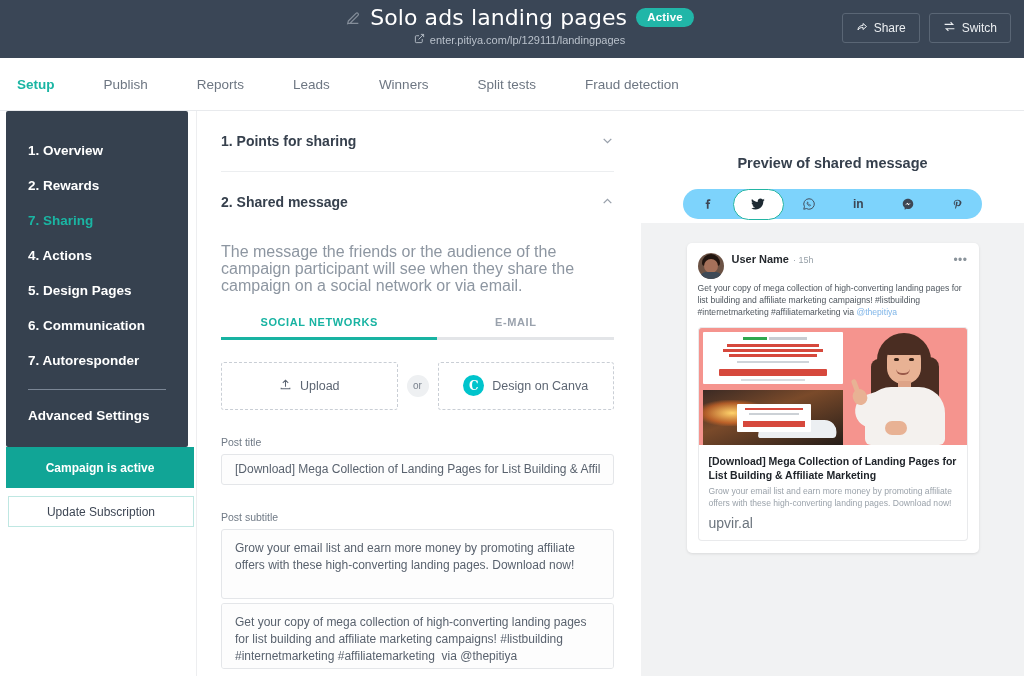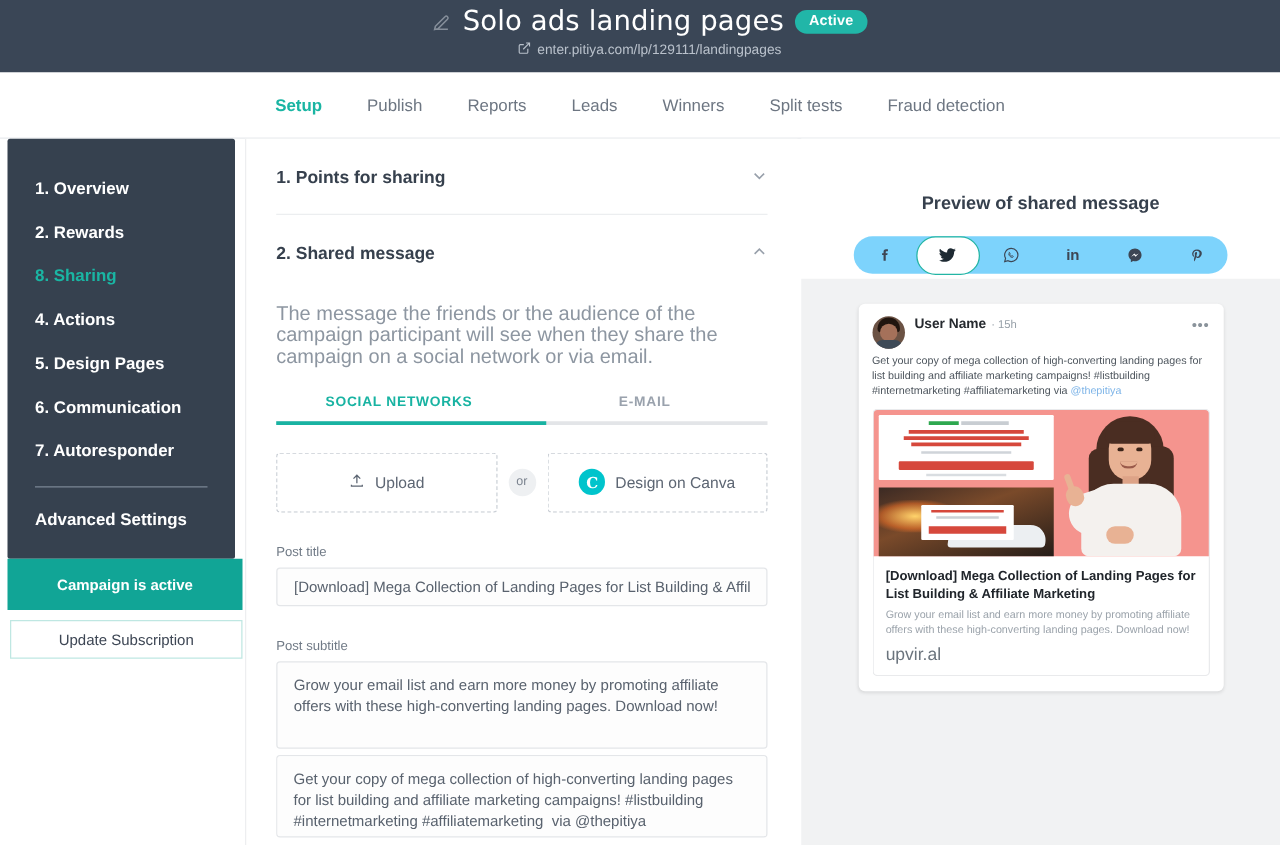--- a/index.html
+++ b/index.html
@@ -39,21 +39,21 @@
     display: flex; align-items: center; gap: 6px;
     border: 1px solid #5a6675; border-radius: 3px;
     padding: 6px 13px; font-size: 12px; color: #eceff2; background: transparent;
     cursor: pointer; white-space: nowrap;
   }
 
   
   .tabbar {
     position: absolute; left: 0; top: 58px; width: 1024px; height: 53px;
     background: #fff; border-bottom: 1px solid #e8eaed;
-    display: flex; justify-content: center; align-items: center; gap: 2px;
+    display: flex; align-items: center; gap: 15px;
   }
   .tab {
     font-size: 13.5px; color: #6d7682; padding: 0 17px; cursor: pointer;
     line-height: 53px; white-space: nowrap;
   }
   .tab.active { color: #1ab5a3; font-weight: 700; }
 
   
   .sidebar {
     position: absolute; left: 6px; top: 111px; width: 182px; height: 336px;
@@ -264,36 +264,54 @@
     <div class="url-row">
       <span>
         <svg width="11" height="11" viewBox="0 0 24 24" fill="none" stroke="#b9c1cb" stroke-width="2">
           <path d="M18 13v6a2 2 0 0 1-2 2H5a2 2 0 0 1-2-2V8a2 2 0 0 1 2-2h6"></path>
           <path d="M15 3h6v6M10 14L21 3"></path>
         </svg>
       </span>
       <span>enter.pitiya.com/lp/129111/landingpages</span>
     </div>
   </div>
+  <div class="topbar-actions">
+    <button class="tb-btn">
+      <span>
+        <svg width="12" height="12" viewBox="0 0 24 24" fill="none" stroke="#eceff2" stroke-width="2">
+          <path d="M4 18c0-6 4-9 10-9V5l7 6-7 6v-4c-5 0-8 1-10 5z"></path>
+        </svg>
+      </span>
+      <span>Share</span>
+    </button>
+    <button class="tb-btn">
+      <span>
+        <svg width="13" height="13" viewBox="0 0 24 24" fill="none" stroke="#eceff2" stroke-width="2">
+          <path d="M3 8h15l-4-4M21 16H6l4 4"></path>
+        </svg>
+      </span>
+      <span>Switch</span>
+    </button>
+  </div>
 </div>
 
 <div class="tabbar">
   <div class="tab active">Setup</div>
   <div class="tab">Publish</div>
   <div class="tab">Reports</div>
   <div class="tab">Leads</div>
   <div class="tab">Winners</div>
   <div class="tab">Split tests</div>
   <div class="tab">Fraud detection</div>
 </div>
 
 <div class="sidebar">
   <div class="side-item">1. Overview</div>
   <div class="side-item">2. Rewards</div>
-  <div class="side-item active">8. Sharing</div>
+  <div class="side-item active">7. Sharing</div>
   <div class="side-item">4. Actions</div>
   <div class="side-item">5. Design Pages</div>
   <div class="side-item">6. Communication</div>
   <div class="side-item">7. Autoresponder</div>
   <div class="side-sep"></div>
   <div class="side-item">Advanced Settings</div>
   <div class="camp-active-btn">Campaign is active</div>
   <div class="update-sub-btn">Update Subscription</div>
 </div>
 

